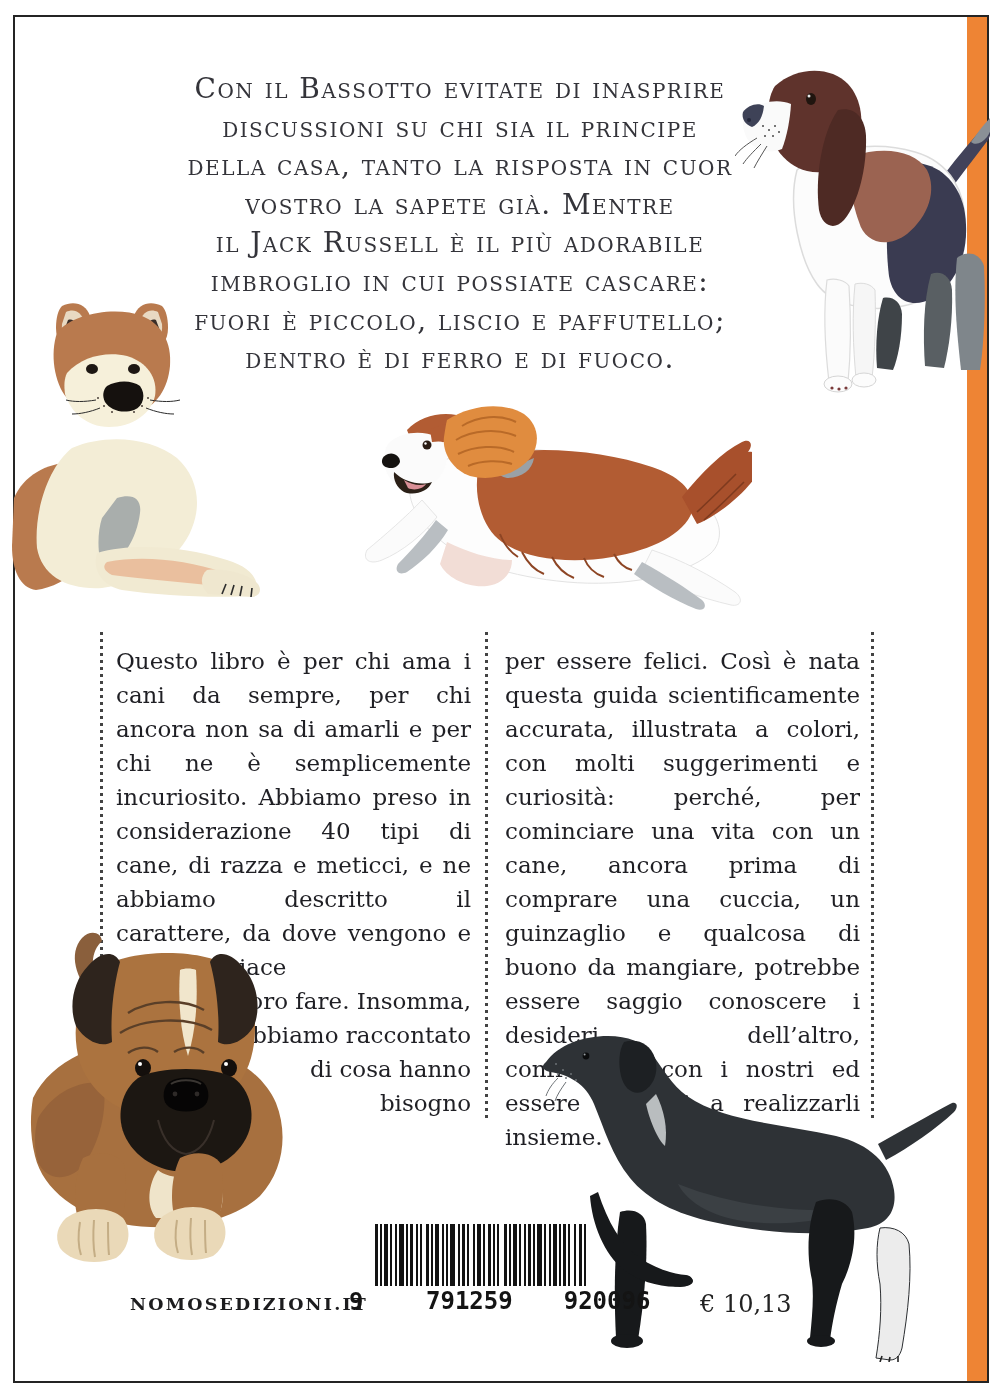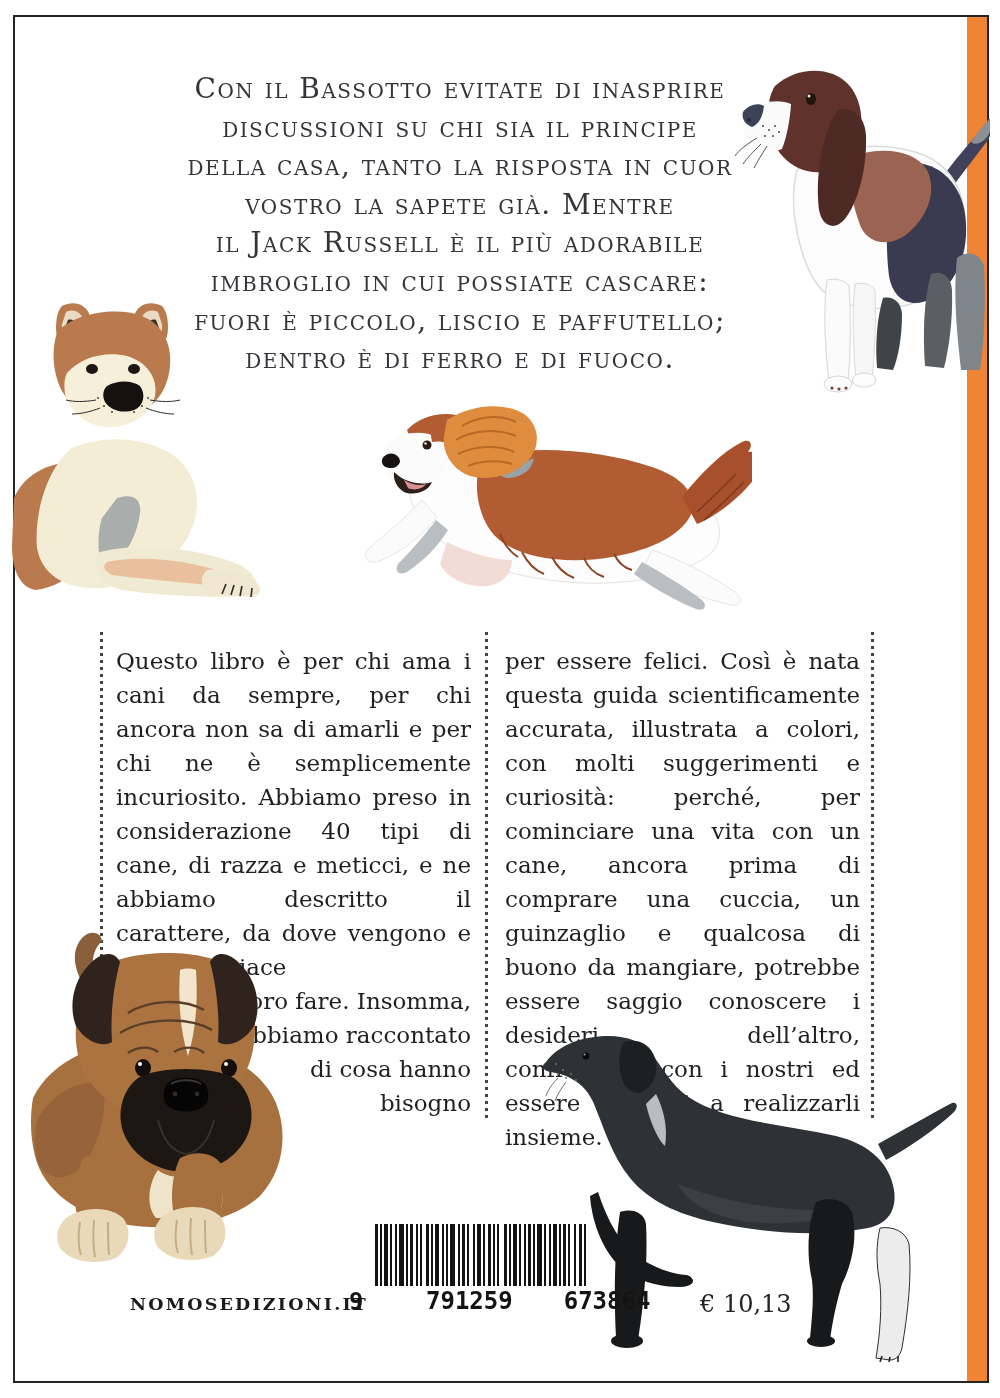--- a/index.html
+++ b/index.html
@@ -370,21 +370,21 @@
         <div style="flex: 0 0 2px;"></div>
         <div style="flex: 0 0 2px; background: rgb(19, 19, 19);"></div>
         <div style="flex: 0 0 2px;"></div>
       </div>
     <div class="bc-bottom">
       <div class="guard"></div>
       <div class="guard"></div>
       <div class="bc-num">791259</div>
       <div class="guard"></div>
       <div class="guard"></div>
-      <div class="bc-num">673864</div>
+      <div class="bc-num">920096</div>
       <div class="guard"></div>
       <div class="guard"></div>
     </div>
   </div>
 
   <div class="price">€ 10,13</div>
 
 </div>
 
 </body></html>

